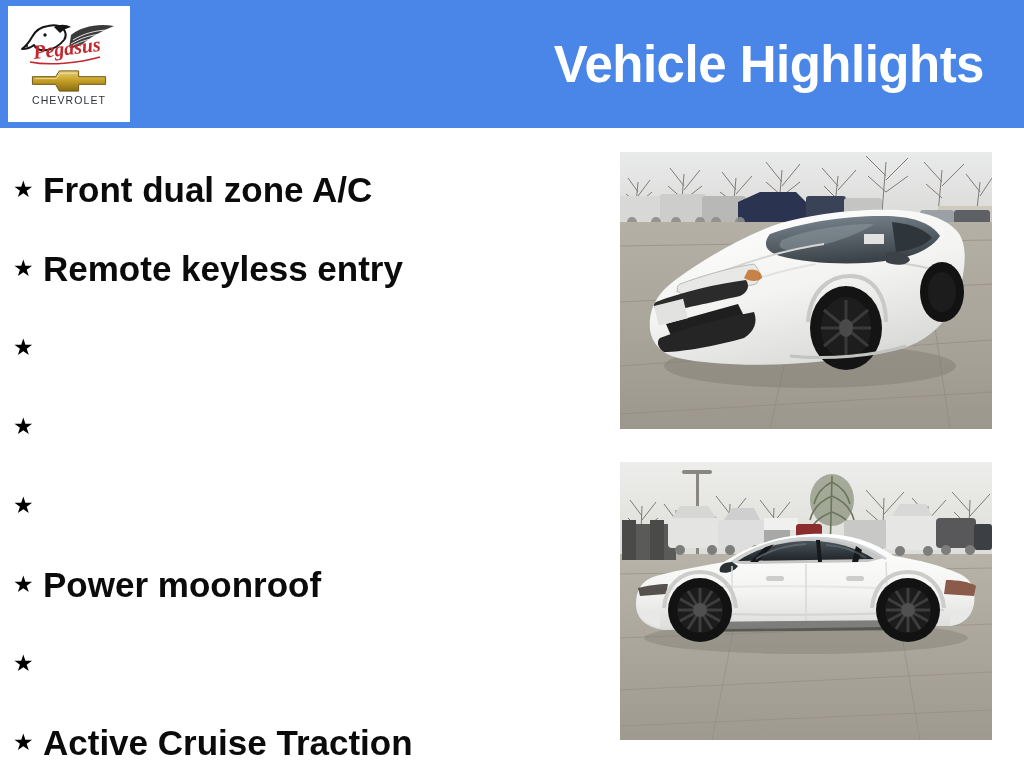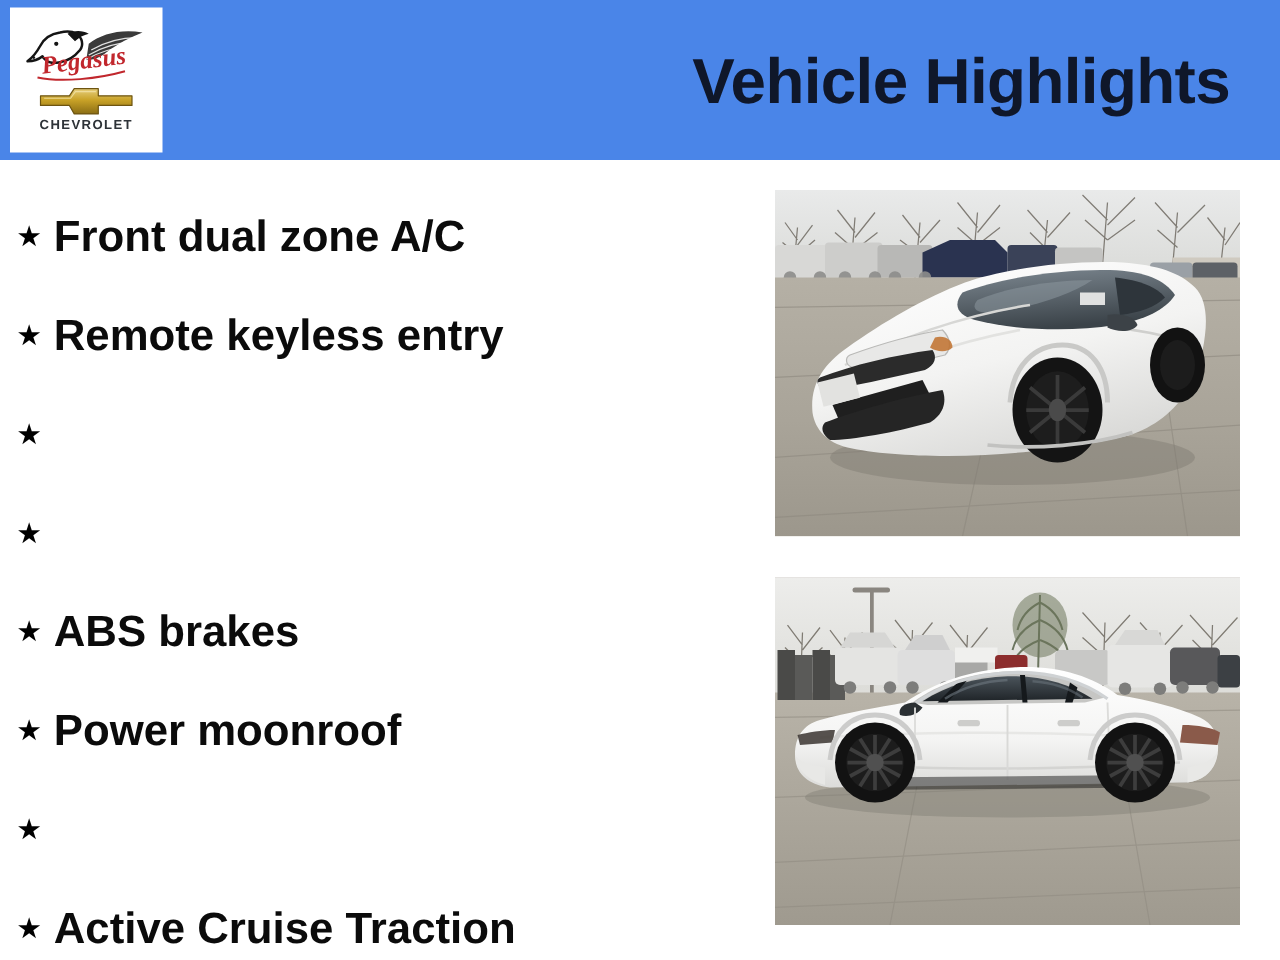--- a/index.html
+++ b/index.html
@@ -64,33 +64,33 @@
   }
 
   .logo-wordmark {
     position: absolute;
     left: 0;
     top: 88px;
     width: 122px;
     text-align: center;
     font-family: "Liberation Sans", sans-serif;
     font-size: 10.5px;
-    font-weight: bold;
+    font-weight: normal;
     letter-spacing: 1.1px;
     color: #2e3338;
   }
 
   .page-title {
     position: absolute;
     right: 40px;
     top: 36px;
     font-family: "Liberation Sans", sans-serif;
     font-size: 51px;
     font-weight: bold;
-    color: #0f172a;
+    color: #ffffff;
     letter-spacing: -0.5px;
     line-height: 58px;
     white-space: nowrap;
   }
 
   
   .features {
     position: absolute;
     left: 0;
     top: 138px;
@@ -210,21 +210,20 @@
     <div class="feature-item">
       <span class="feature-star">★</span>
     </div>
 
     <div class="feature-item">
       <span class="feature-star">★</span>
     </div>
 
     <div class="feature-item">
       <span class="feature-star">★</span>
-      <span class="feature-label">ABS brakes</span>
     </div>
 
     <div class="feature-item">
       <span class="feature-star">★</span>
       <span class="feature-label">Power moonroof</span>
     </div>
 
     <div class="feature-item">
       <span class="feature-star">★</span>
     </div>

